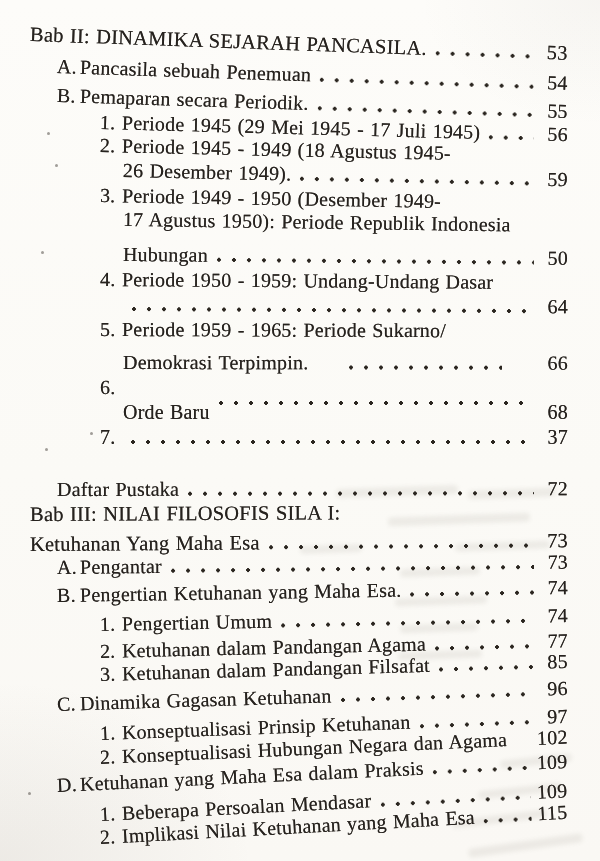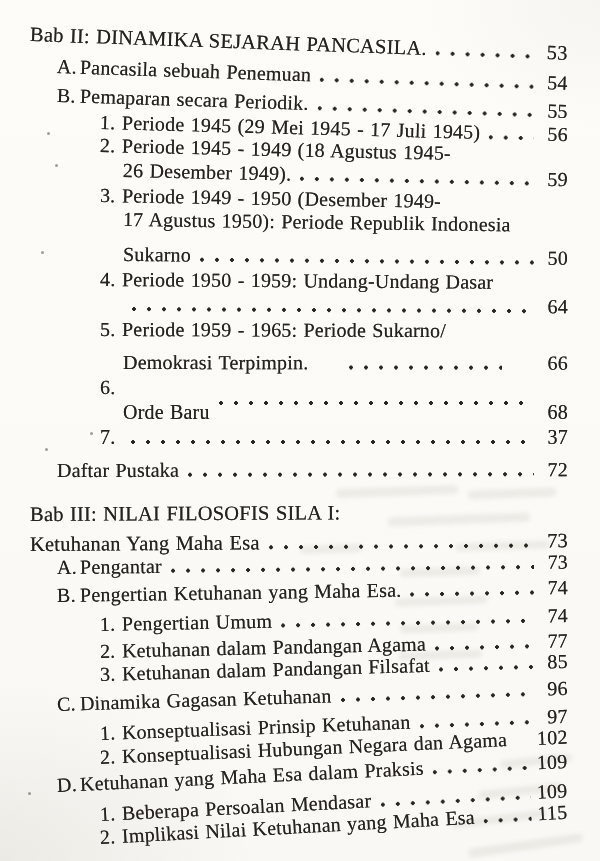--- a/index.html
+++ b/index.html
@@ -109,21 +109,21 @@
         <span class="pagenum">59</span>
       </div>
       <div class="toc-line lvl-number" style="left: 100px; top: 184px; width: 468px; transform: rotate(1deg);">
         <span class="marker">3.</span>
         <span class="entry-label">Periode 1949 - 1950 (Desember 1949-</span>
       </div>
       <div class="toc-line lvl-cont" style="left: 123px; top: 208px; width: 445px; transform: rotate(0.8deg);">
         <span class="entry-label">17 Agustus 1950): Periode Republik Indonesia</span>
       </div>
       <div class="toc-line lvl-cont" style="left: 123px; top: 243px; width: 445px; transform: rotate(0.5deg);">
-        <span class="entry-label">Sukarno</span>
+        <span class="entry-label">Hubungan</span>
         <span class="leader"></span>
         <span class="pagenum">50</span>
       </div>
       <div class="toc-line lvl-number" style="left: 100px; top: 268px; width: 468px; transform: rotate(0.4deg);">
         <span class="marker">4.</span>
         <span class="entry-label">Periode 1950 - 1959: Undang-Undang Dasar</span>
       </div>
       <div class="toc-line lvl-cont" style="left: 123px; top: 293px; width: 445px; transform: rotate(0.3deg);">
         <span class="leader"></span>
         <span class="pagenum">64</span>
@@ -143,21 +143,21 @@
       <div class="toc-line lvl-cont" style="left: 123px; top: 401px; width: 445px; transform: rotate(0deg); align-items: flex-end;">
         <span class="entry-label">Orde Baru</span>
         <span class="leader"></span>
         <span class="pagenum">68</span>
       </div>
       <div class="toc-line lvl-number" style="left: 100px; top: 426px; width: 468px; transform: rotate(0deg);">
         <span class="marker">7.</span>
         <span class="leader"></span>
         <span class="pagenum">37</span>
       </div>
-      <div class="toc-line lvl-letter" style="left: 57px; top: 459px; width: 511px; transform: rotate(-0.1deg);">
+      <div class="toc-line lvl-letter" style="left: 57px; top: 478px; width: 511px; transform: rotate(-0.1deg);">
         <span class="entry-label">Daftar Pustaka</span>
         <span class="leader"></span>
         <span class="pagenum">72</span>
       </div>
       <div class="toc-line lvl-chapter" style="left: 30px; top: 503px; width: 538px; transform: rotate(-0.3deg);">
         <span class="entry-label">Bab III: NILAI FILOSOFIS SILA I:</span>
       </div>
       <div class="toc-line lvl-chapter" style="left: 30px; top: 533px; width: 538px; transform: rotate(-0.4deg);">
         <span class="entry-label">Ketuhanan Yang Maha Esa</span>
         <span class="leader"></span>

